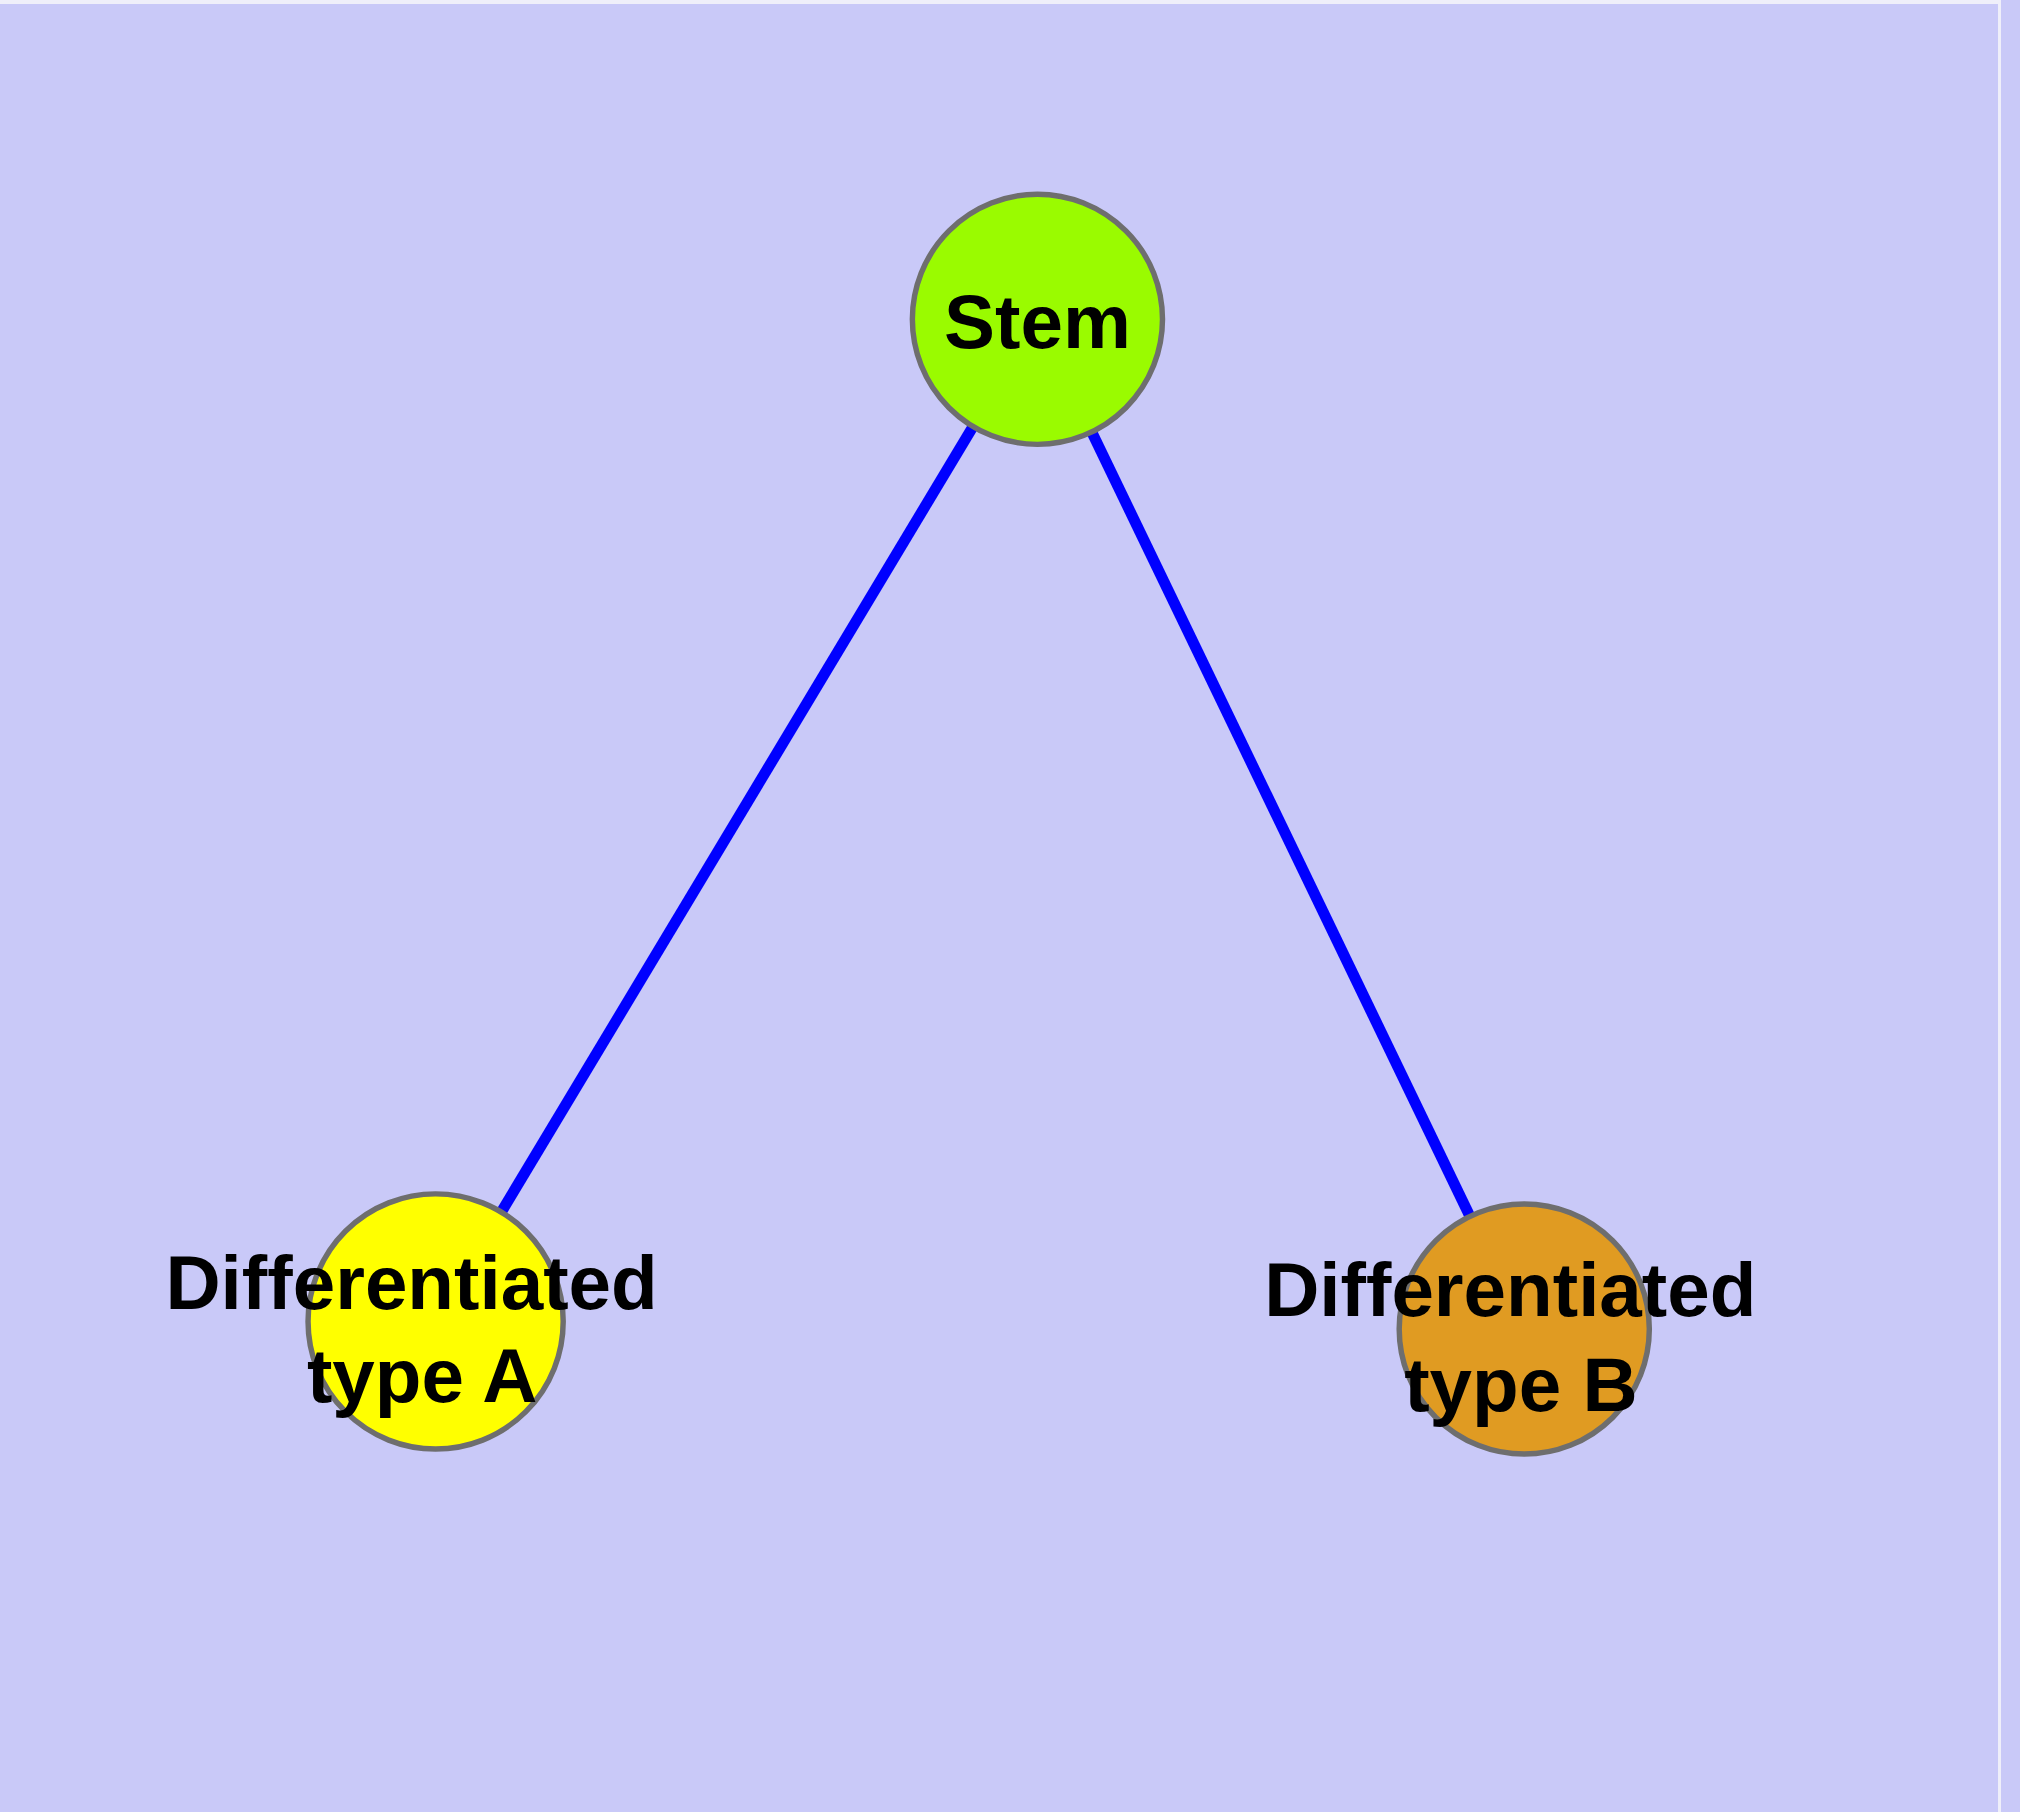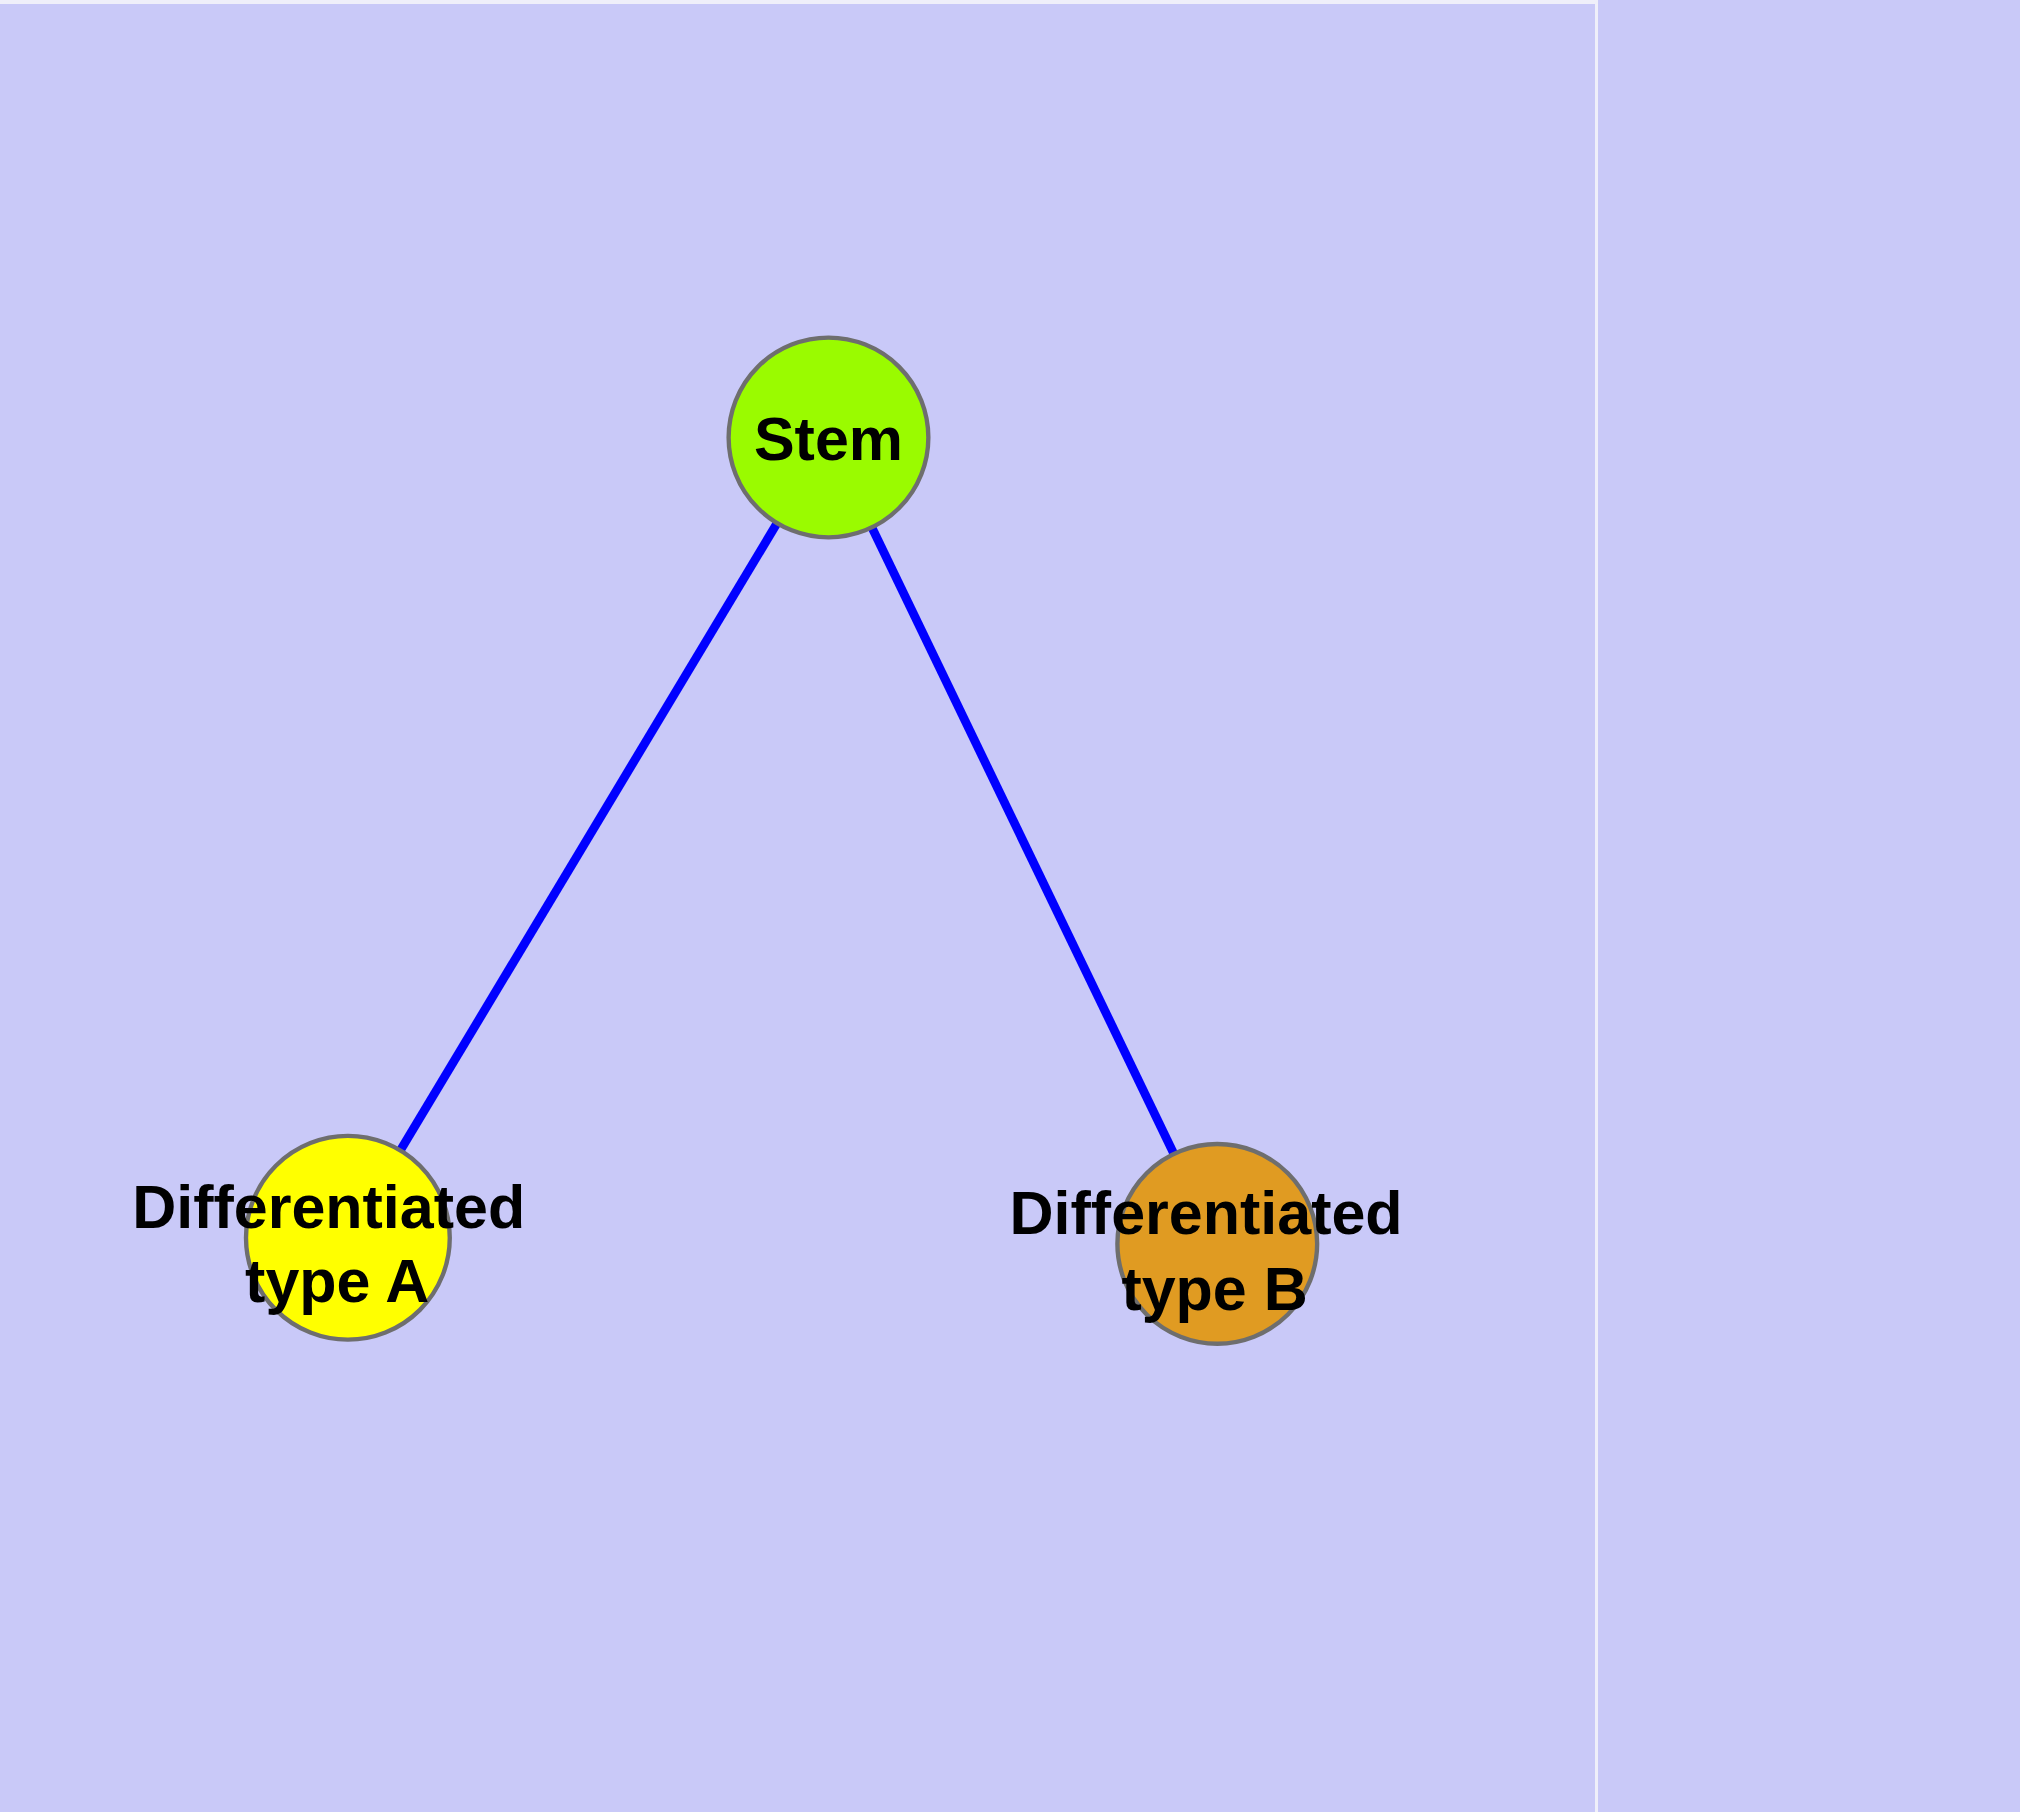--- a/index.html
+++ b/index.html
@@ -2,21 +2,21 @@
 <html style="--background: #C9C9F8; --panel_highlight: #EFEFFA; --edge_color: #0000FF; --node_border: #6E6E6E; --label_color: #000000;font-size:13.6px"><head>
 <meta charset="utf-8">
 <style>
   html, body {
     margin: 0;
     padding: 0;
     background: var(--background, #C9C9F8);
   }
   .canvas {
     position: relative;
-    width: 1598px;
+    width: 2001px;
     height: 1812px;
     background: var(--background, #C9C9F8);
     overflow: hidden;
   }
   .canvas svg {
     display: block;
     width: 100%;
     height: 100%;
   }
   .edge {

